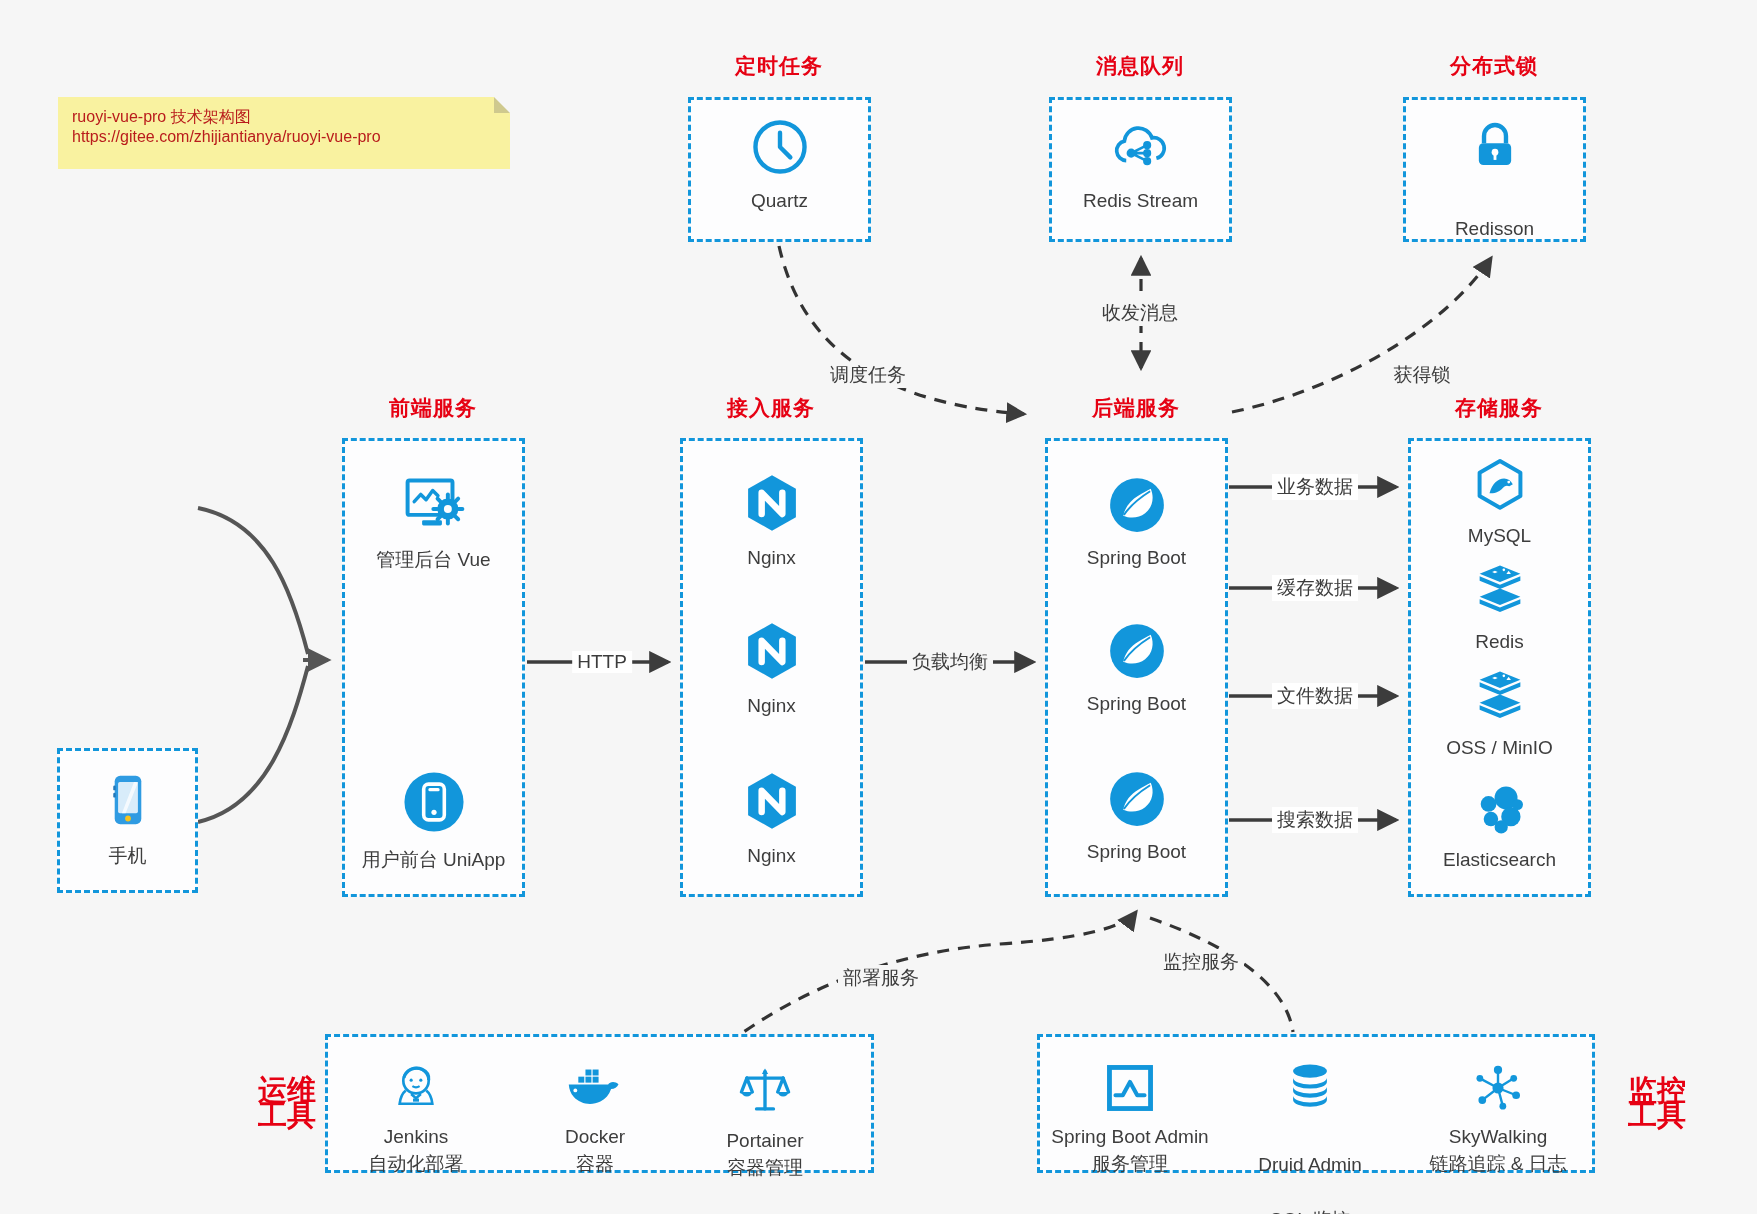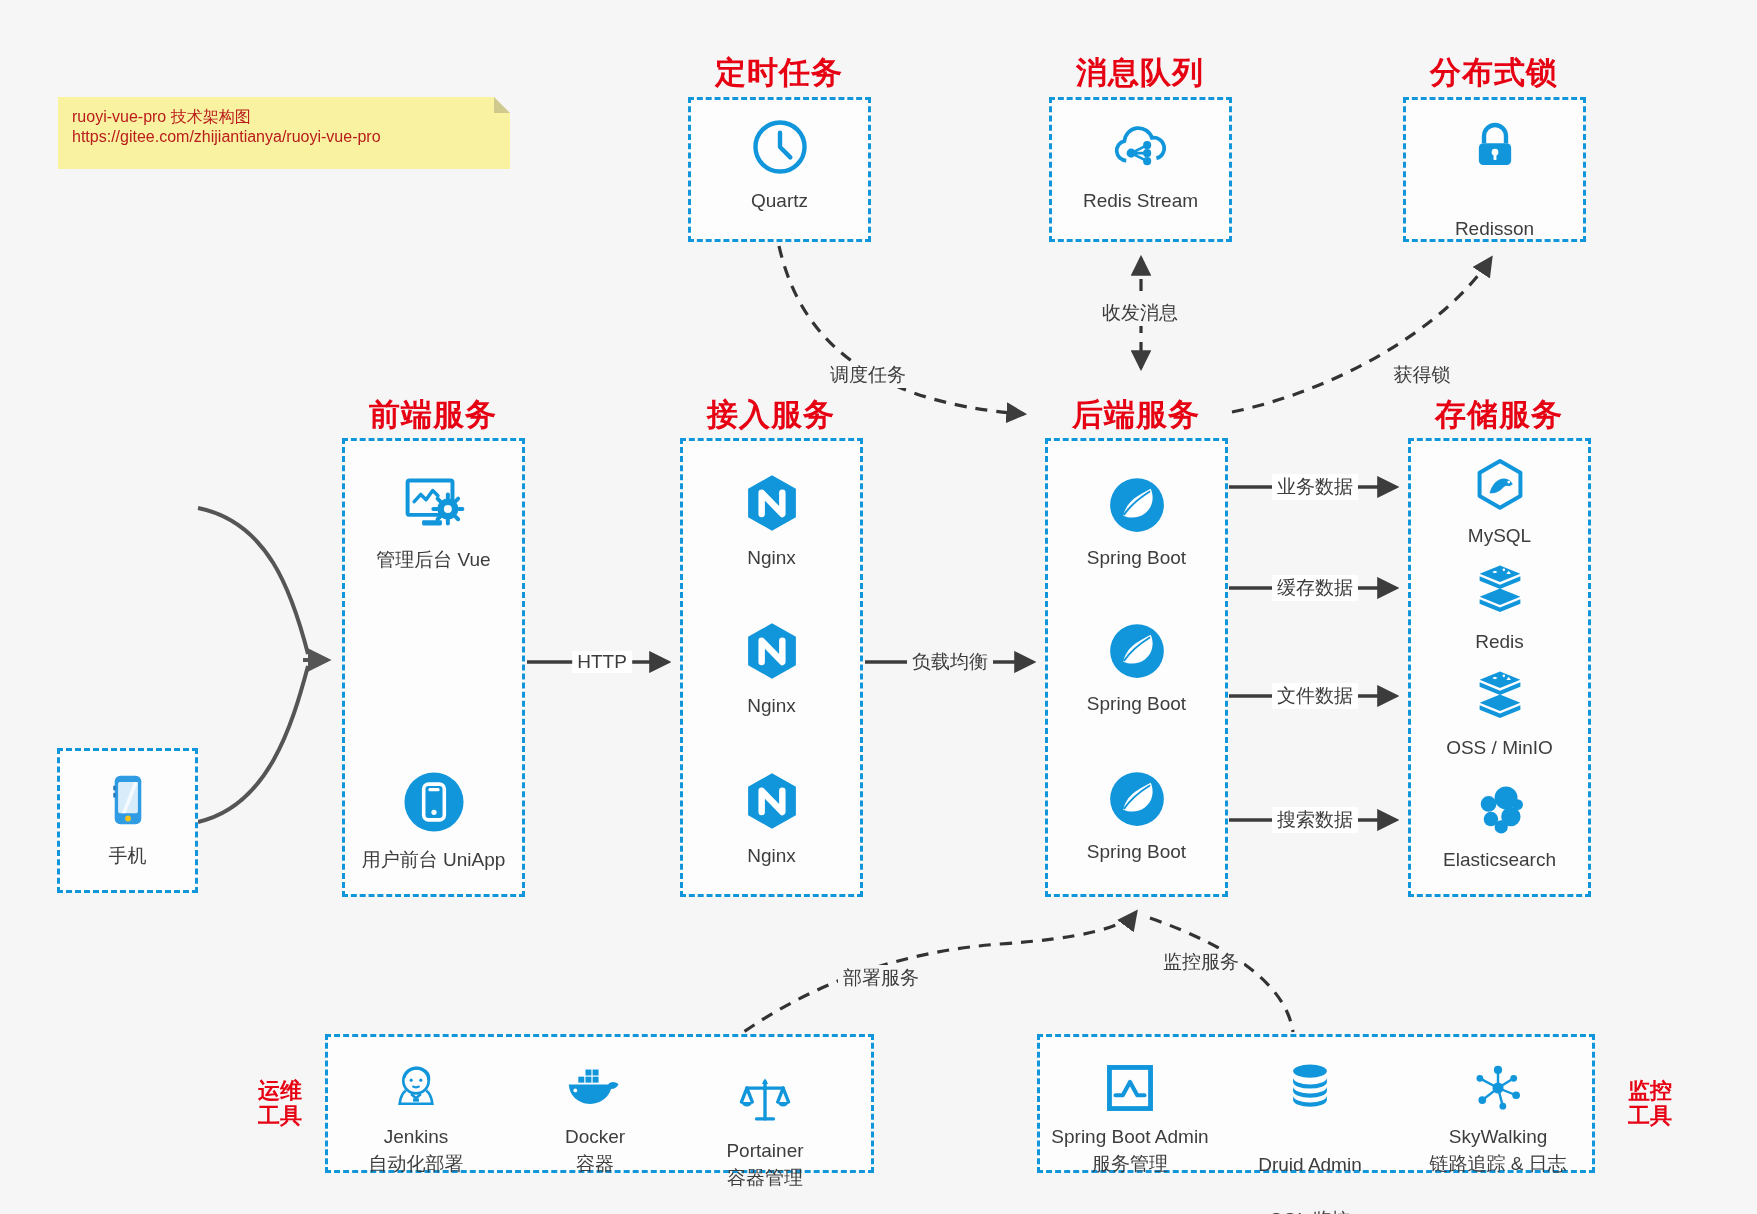--- a/index.html
+++ b/index.html
@@ -1,20 +1,20 @@
 <!DOCTYPE html>
 <html><head>
 <meta charset="utf-8">
 <style>
   html,body{margin:0;padding:0;background:#f6f6f6;font-family:"Liberation Sans","DejaVu Sans",sans-serif;}
   #stage{position:relative;width:1757px;height:1214px;background:#f6f6f6;overflow:hidden;}
   svg.wires{position:absolute;left:0;top:0;pointer-events:none;}
   .box{position:absolute;border:3px dashed #1296db;background:#fdfdfe;box-sizing:border-box;}
-  .grp-title{position:absolute;color:#e60113;font-weight:bold;font-size:31px;text-align:center;letter-spacing:1px;white-space:nowrap;transform:translateX(-50%);}
-  .side-title{position:absolute;color:#e60113;font-weight:bold;font-size:22px;line-height:25px;text-align:center;white-space:nowrap;}
+  .grp-title{position:absolute;color:#e60113;font-weight:bold;font-size:21px;text-align:center;letter-spacing:1px;white-space:nowrap;transform:translateX(-50%);}
+  .side-title{position:absolute;color:#e60113;font-weight:bold;font-size:29px;line-height:25px;text-align:center;white-space:nowrap;}
   .node{position:absolute;left:0;right:0;display:flex;flex-direction:column;align-items:center;gap:8px;}
   .node .lbl{font-size:19px;color:#3d3d3d;white-space:nowrap;}
   .tool{position:absolute;display:flex;flex-direction:column;align-items:center;gap:4px;width:200px;}
   .tool .lbl{font-size:19px;color:#3d3d3d;line-height:23px;text-align:center;white-space:nowrap;}
   .edge-label{position:absolute;transform:translate(-50%,-50%);font-size:19px;color:#3c3c3c;padding:0 5px;white-space:nowrap;}
   .on-white{background:#fff;}
   .on-bg{background:#f6f6f6;}
   .note{position:absolute;left:58px;top:97px;width:452px;height:72px;background:#f9f2a0;padding:10px 0 0 14px;box-sizing:border-box;}
   .note .ln{font-size:16px;color:#b91c1c;line-height:20px;white-space:nowrap;}
   .note .fold{position:absolute;right:0;top:0;width:0;height:0;border-top:16px solid #f6f6f6;border-left:16px solid #cfc98e;}
@@ -336,21 +336,21 @@
               <rect x="18" y="8.5" width="5" height="5"></rect>
               <rect x="24" y="8.5" width="5" height="5"></rect>
               <path d="M4 21 h33 c1 -1.8 3.8 -2.6 6.5 -1.6 c0.8 0.3 1.6 0.8 2.2 1.4 c-1 2.6 -3.4 4 -6.2 4 c-1.6 4.6 -4.6 8.4 -9 10.6 c-7.6 3.8 -17 2.2 -22.4 -4 c-2.4 -2.8 -3.8 -6.4 -4.1 -10.4 z"></path>
               <circle cx="9.5" cy="26" r="1.6" fill="#fdfdfe"></circle>
             </g>
           </svg>
       </span>
       <span class="lbl">Docker</span>
       <span class="lbl">容器</span>
     </div>
-    <div class="tool" style="left:337px;top:36px;align-items:center;">
+    <div class="tool" style="left:337px;top:26px;align-items:center;">
       <span class="ic">
         <svg width="58" height="58" viewBox="0 0 48 48">
             <g stroke="#1296db" stroke-width="2.8" fill="none" stroke-linecap="round">
               <path d="M24 7 V38"></path>
               <path d="M9 12.5 H39"></path>
               <path d="M9 12.5 L4.5 24 M9 12.5 L13.5 24"></path>
               <path d="M39 12.5 L34.5 24 M39 12.5 L43.5 24"></path>
               <path d="M17 38 H31"></path>
             </g>
             <path d="M4.5 24 a4.6 4.6 0 0 0 9 0 z" fill="#1296db"></path>

